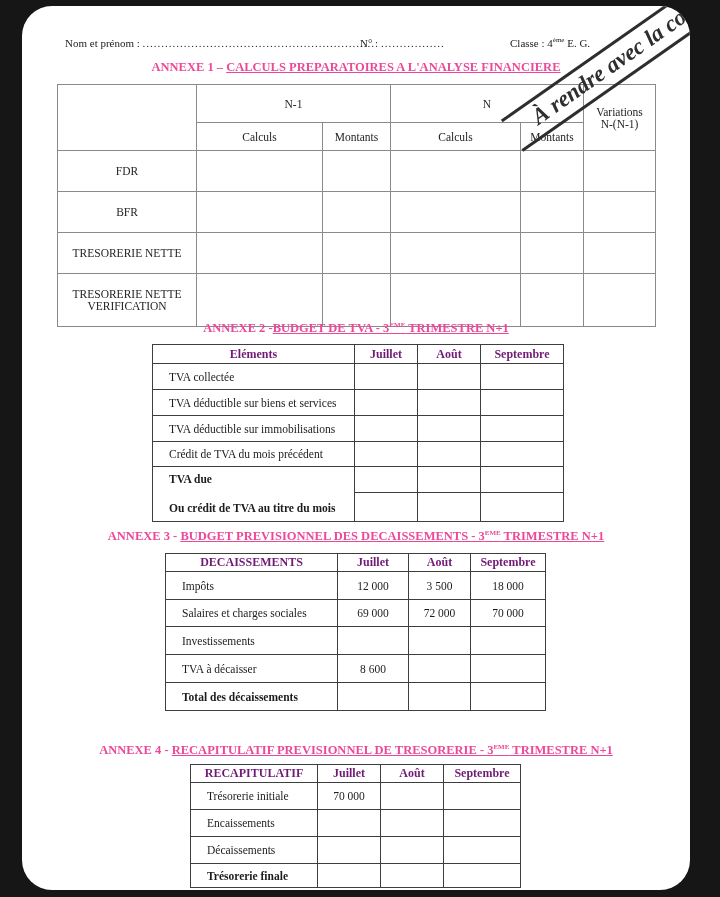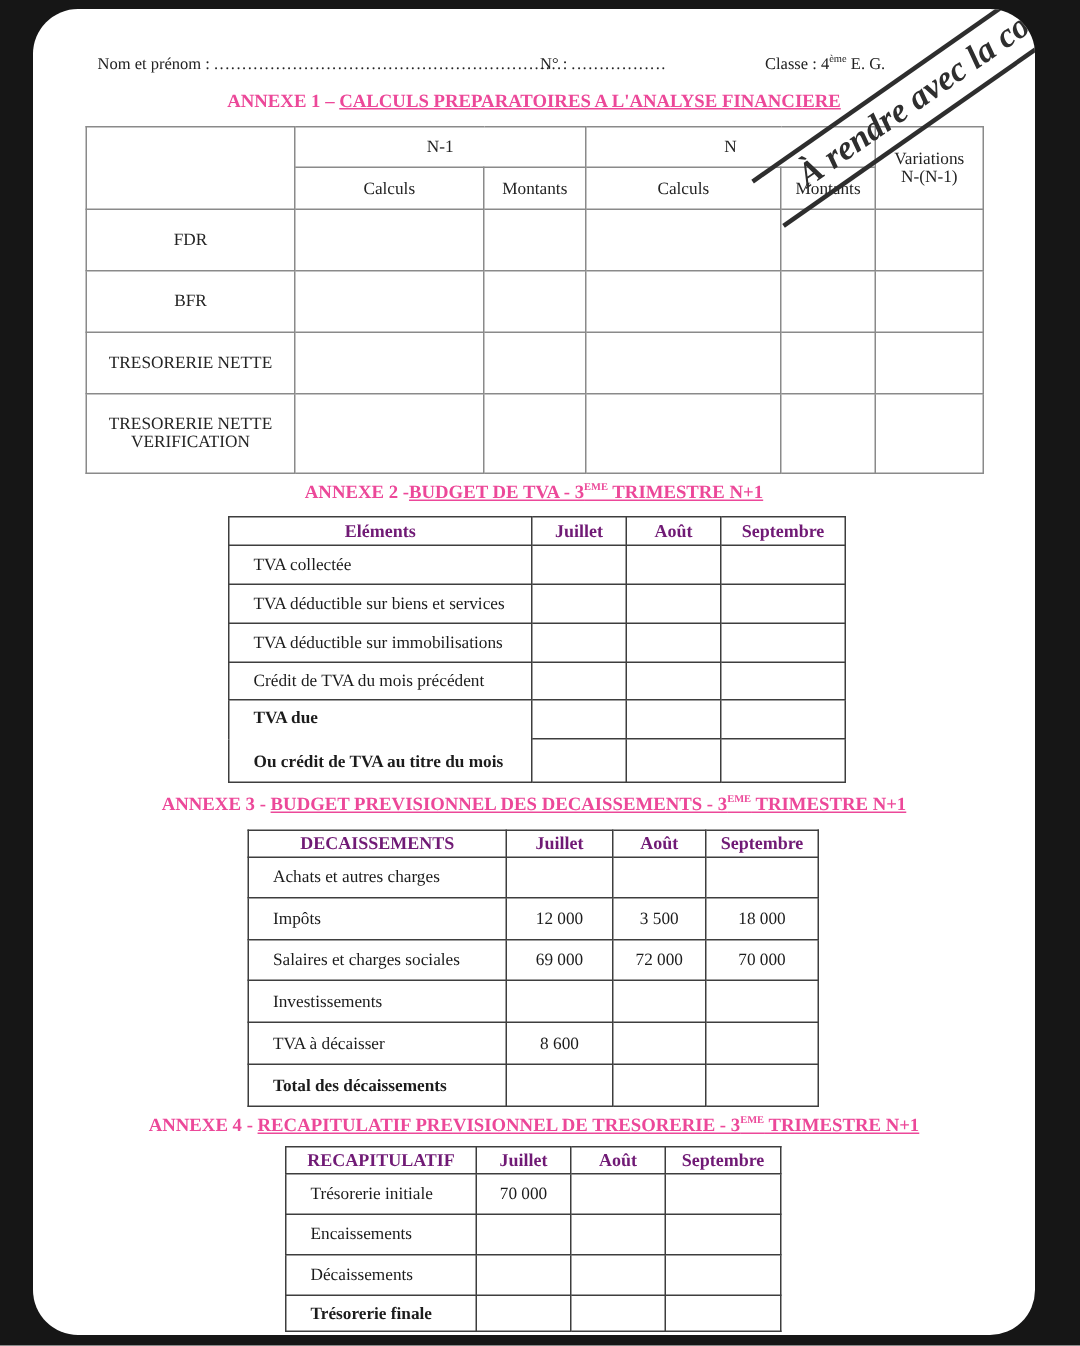--- a/index.html
+++ b/index.html
@@ -98,21 +98,21 @@
   <table class="t1" style="left:35px; top:78px; width:598px;">
     <colgroup>
         <col style="width:139px">
         <col style="width:126px">
         <col style="width:68px">
         <col style="width:130px">
         <col style="width:63px">
         <col style="width:72px">
       </colgroup>
     <tbody>
-        <tr style="height:27px;">
+        <tr style="height:38px;">
       <td rowspan="2"></td>
       <td colspan="2">N-1</td>
       <td colspan="2">N</td>
       <td rowspan="2">
         <span>Variations</span>
         <span class="var2">N-(N-1)</span>
       </td>
     </tr>
     <tr style="height:28px;">
       <td>Calculs</td>
@@ -227,26 +227,20 @@
         <col style="width:62px">
         <col style="width:75px">
       </colgroup>
     <tbody>
         <tr style="height:18px;">
       <td class="h">DECAISSEMENTS</td>
       <td class="h">Juillet</td>
       <td class="h">Août</td>
       <td class="h">Septembre</td>
     </tr>
-    <tr style="height:27px;">
-      <td class="lbl">Achats et autres charges</td>
-      <td class="val"></td>
-      <td class="val"></td>
-      <td class="val"></td>
-    </tr>
     <tr style="height:28px;">
       <td class="lbl">Impôts</td>
       <td class="val">12 000</td>
       <td class="val">3 500</td>
       <td class="val">18 000</td>
     </tr>
     <tr style="height:27px;">
       <td class="lbl">Salaires et charges sociales</td>
       <td class="val">69 000</td>
       <td class="val">72 000</td>

